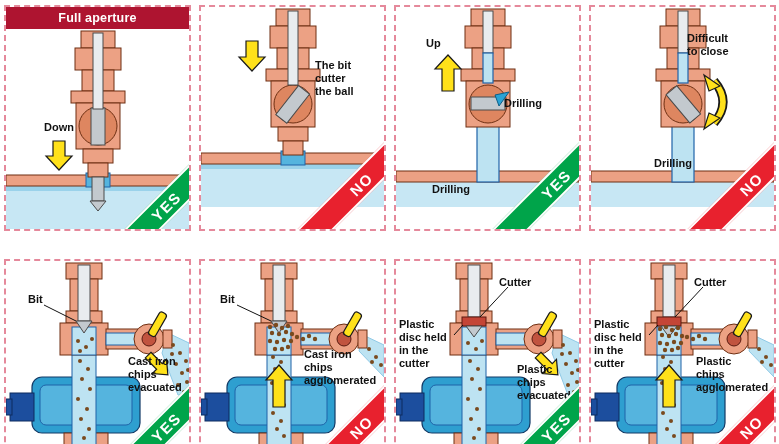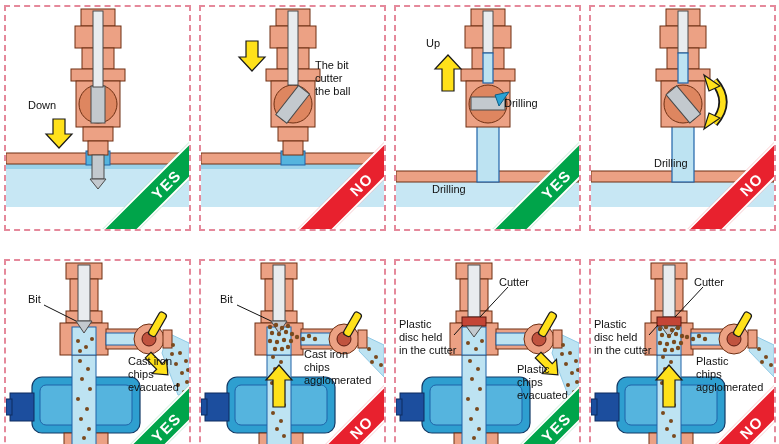--- a/index.html
+++ b/index.html
@@ -12,21 +12,21 @@
   .panel.bottom{top:259px;height:193px}
   .p1{left:4px}.p2{left:199px}.p3{left:394px}.p4{left:589px}
 
   .panel-header{height:22px;background:#ae1430;color:#fff;font-weight:bold;font-size:12.5px;
     display:flex;align-items:center;justify-content:center;letter-spacing:.2px}
   .panel-body{position:relative;width:183px}
   .top .panel-body{height:200px}
   .bottom .panel-body{height:189px}
   .panel-body > svg{position:absolute;left:0;top:0}
 
-  .lbl{position:absolute;font-size:11px;font-weight:normal;color:#111;line-height:1.18;white-space:pre-line}
+  .lbl{position:absolute;font-size:11px;font-weight:bold;color:#111;line-height:1.18;white-space:pre-line}
 
   .ribbon{position:absolute;right:-67px;bottom:10px;width:180px;height:26px;
     transform:rotate(-45deg);display:flex;align-items:center;justify-content:center;
     color:#fff;font-weight:bold;font-size:15px;letter-spacing:1.5px;border:2px solid #fff}
   .ribbon.yes{background:#00a44a}
   .ribbon.no{background:#e8212e}
 
   
   svg .sal{fill:#eca184;stroke:#6e2f12;stroke-width:1}
   svg .sal2{fill:#de8660;stroke:#6e2f12;stroke-width:1}
@@ -48,20 +48,21 @@
   svg .cyan{fill:#29a3d6;stroke:#0e5e86;stroke-width:1}
   svg .curveb{stroke:#1a1a1a;stroke-width:9;fill:none}
   svg .curvey{stroke:#ffe11a;stroke-width:5.5;fill:none}
 </style>
 </head>
 <body>
 
 <div id="canvas">
 
   <div class="panel top p1">
+    <div class="panel-header">Full aperture</div>
     <div class="panel-body">
       <svg width="183" height="200" viewBox="0 0 183 200">
         <rect x="0" y="156" width="183" height="44" class="wat"></rect>
         <rect x="0" y="156" width="183" height="6" class="wat2"></rect>
         <rect x="0" y="146" width="183" height="11" class="sal"></rect>
         <rect x="80" y="144" width="24" height="14" class="blu2"></rect>
         <g>
           <rect x="75" y="2" width="34" height="17" class="sal"></rect>
           <rect x="69" y="19" width="46" height="22" class="sal"></rect>
           <rect x="76" y="41" width="32" height="21" class="sal"></rect>
@@ -70,21 +71,21 @@
           <rect x="77" y="120" width="30" height="14" class="sal"></rect>
           <rect x="82" y="134" width="20" height="14" class="sal"></rect>
         </g>
         <circle cx="92" cy="97" r="19" class="sal2"></circle>
         <rect x="85" y="79" width="14" height="37" class="rod"></rect>
         <rect x="87" y="4" width="10" height="76" class="rodw"></rect>
         <rect x="86" y="148" width="12" height="24" class="rod"></rect>
         <polygon points="84,172 100,172 92,182" class="rod"></polygon>
         <polygon points="47,112 59,112 59,127 66,127 53,141 40,127 47,127" class="yel"></polygon>
       </svg>
-      <div class="lbl" style="left:22px;top:92px">Down</div>
+      <div class="lbl" style="left:38px;top:92px">Down</div>
       <div class="ribbon yes">
           <span>YES</span>
         </div>
     </div>
   </div>
 
   <div class="panel top p2">
     <div class="panel-body">
       <svg width="183" height="200" viewBox="0 0 183 200">
         <rect x="0" y="156" width="183" height="44" class="wat"></rect>
@@ -164,20 +165,22 @@
           </g>
         <rect x="87" y="4" width="10" height="42" class="rodw"></rect>
         <rect x="87" y="46" width="10" height="30" class="pipe"></rect>
         <g>
           <path d="M123,74 Q141,95 123,116" class="curveb"></path>
           <path d="M123,74 Q141,95 123,116" class="curvey"></path>
           <polygon points="129,79 113,68 118,84" class="yel"></polygon>
           <polygon points="129,111 113,122 118,106" class="yel"></polygon>
         </g>
       </svg>
+      <div class="lbl" style="left:96px;top:25px;width:72px">Difficult
+to close</div>
       <div class="lbl" style="left:63px;top:150px">Drilling</div>
       <div class="ribbon no">
           <span>NO</span>
         </div>
     </div>
   </div>
 
   <div class="panel bottom p1">
     <div class="panel-body">
       <svg width="183" height="189" viewBox="0 0 183 189">

